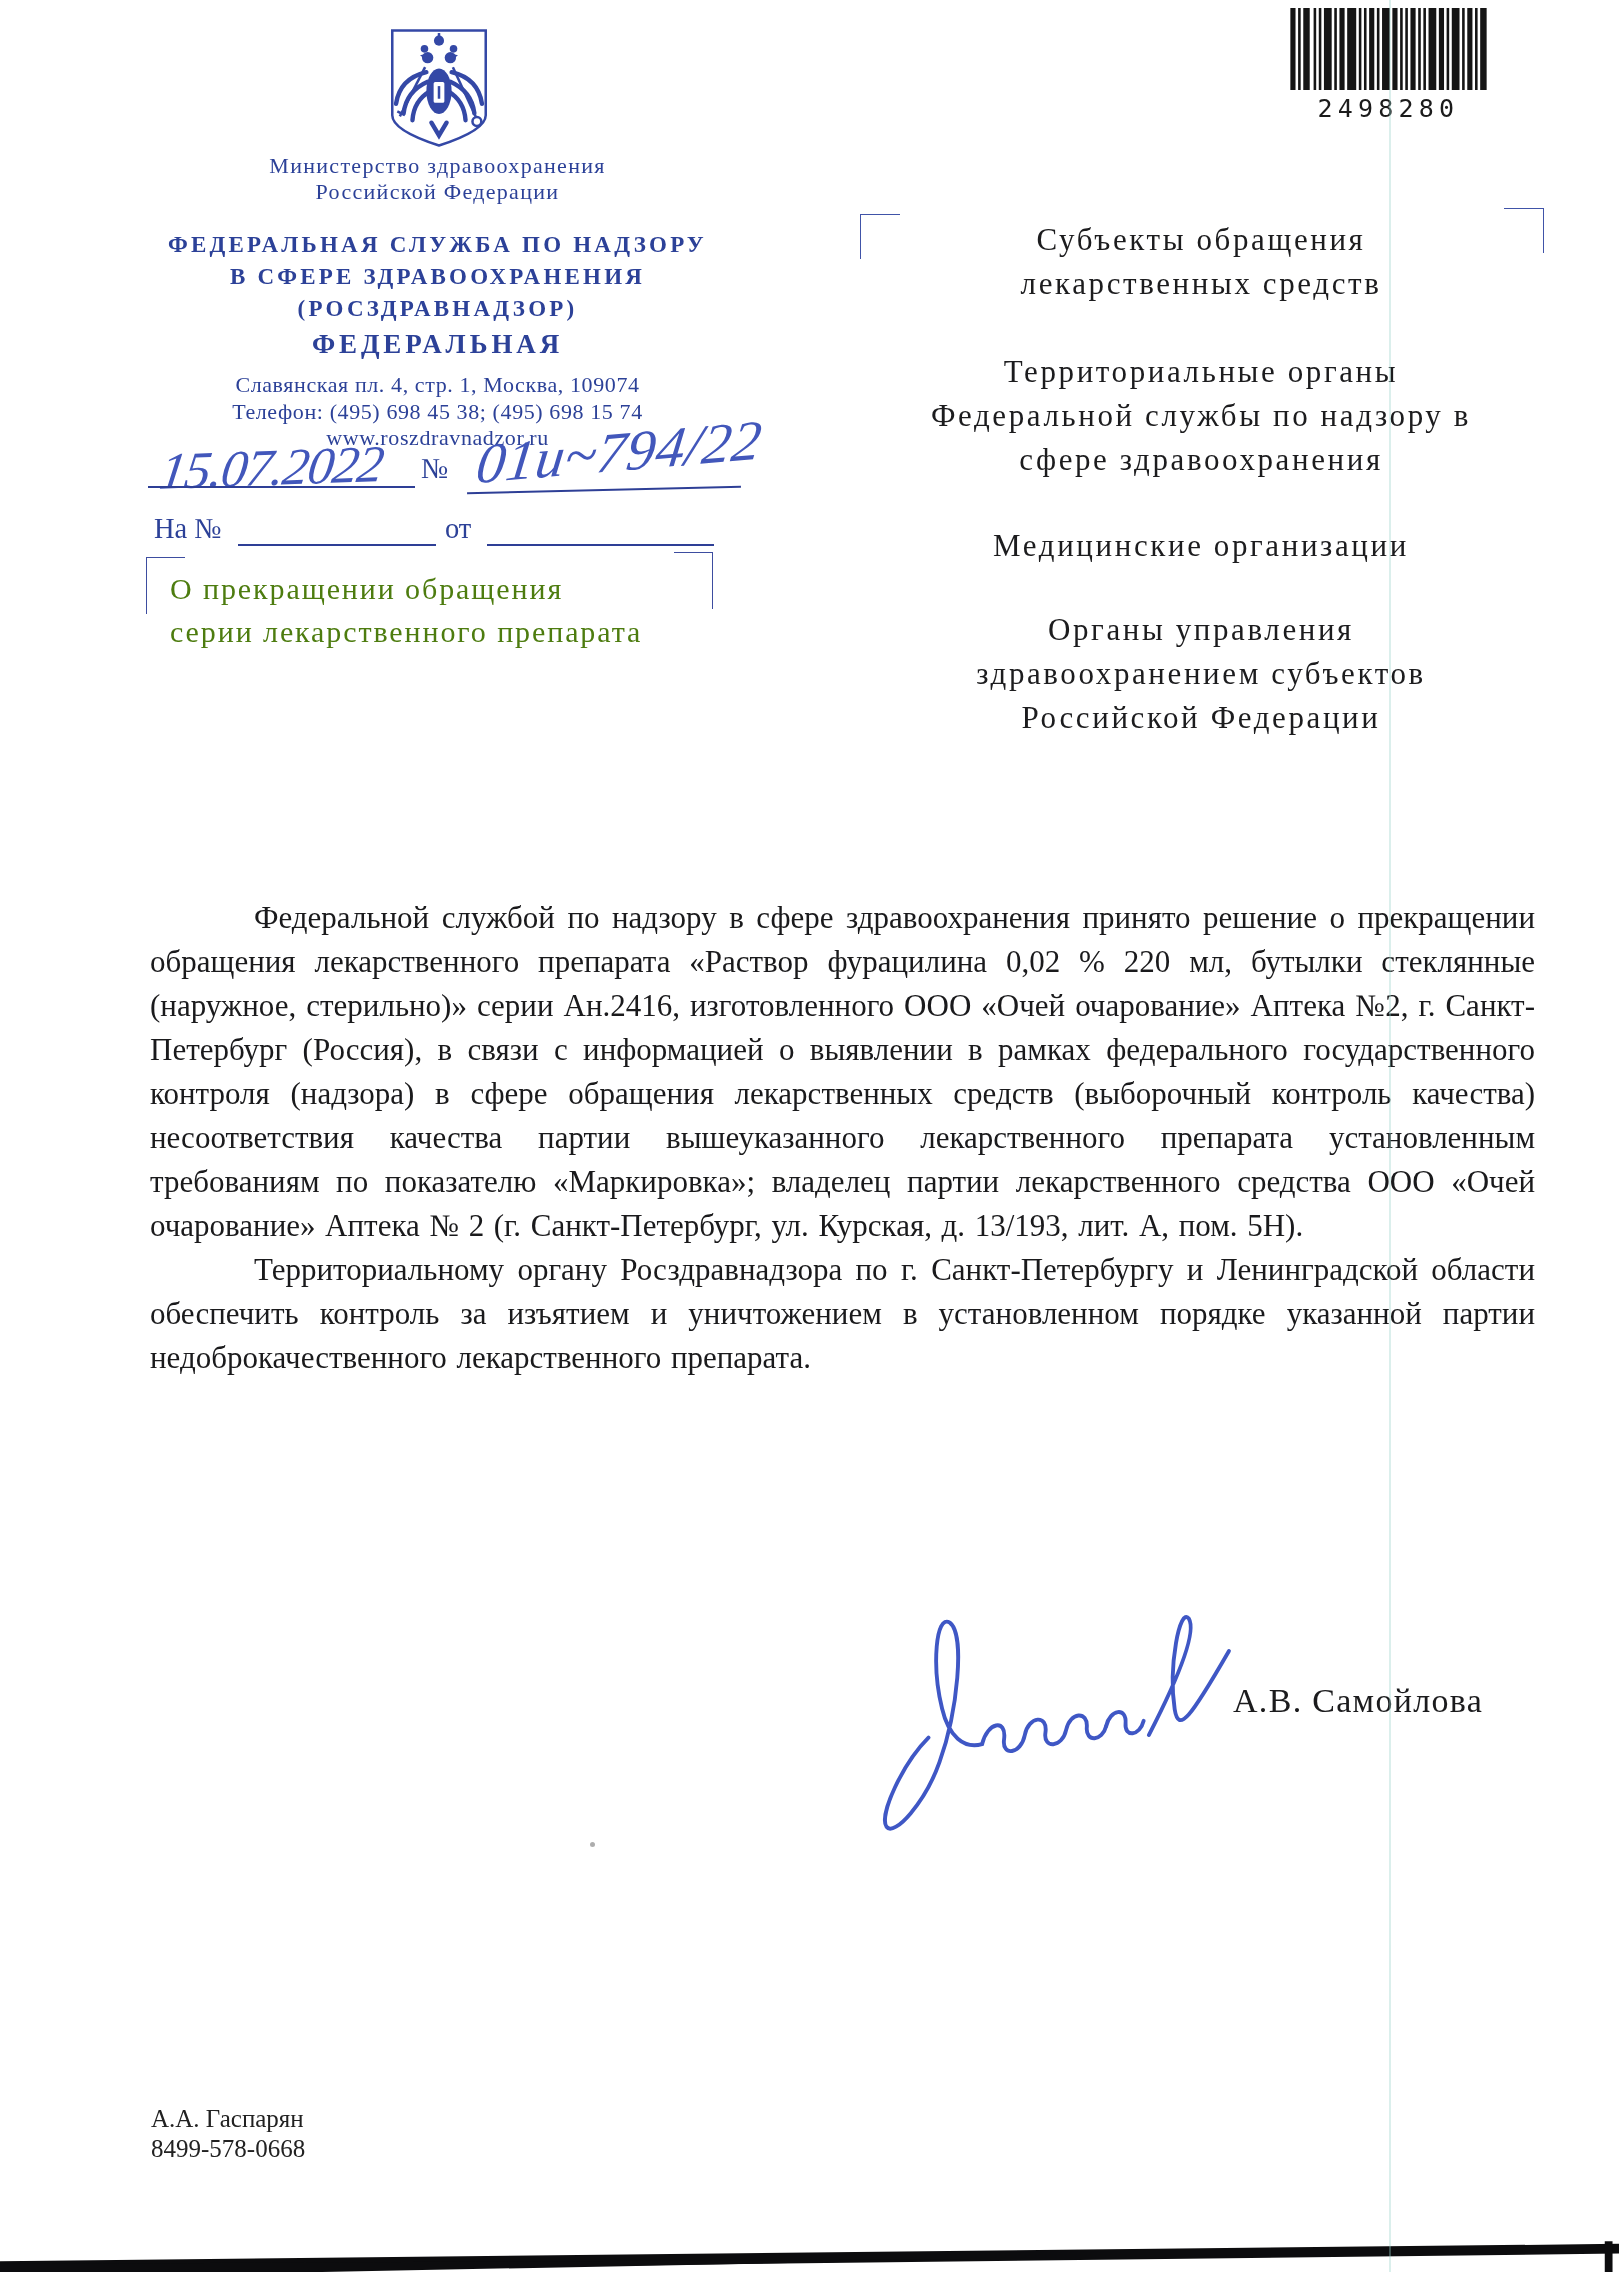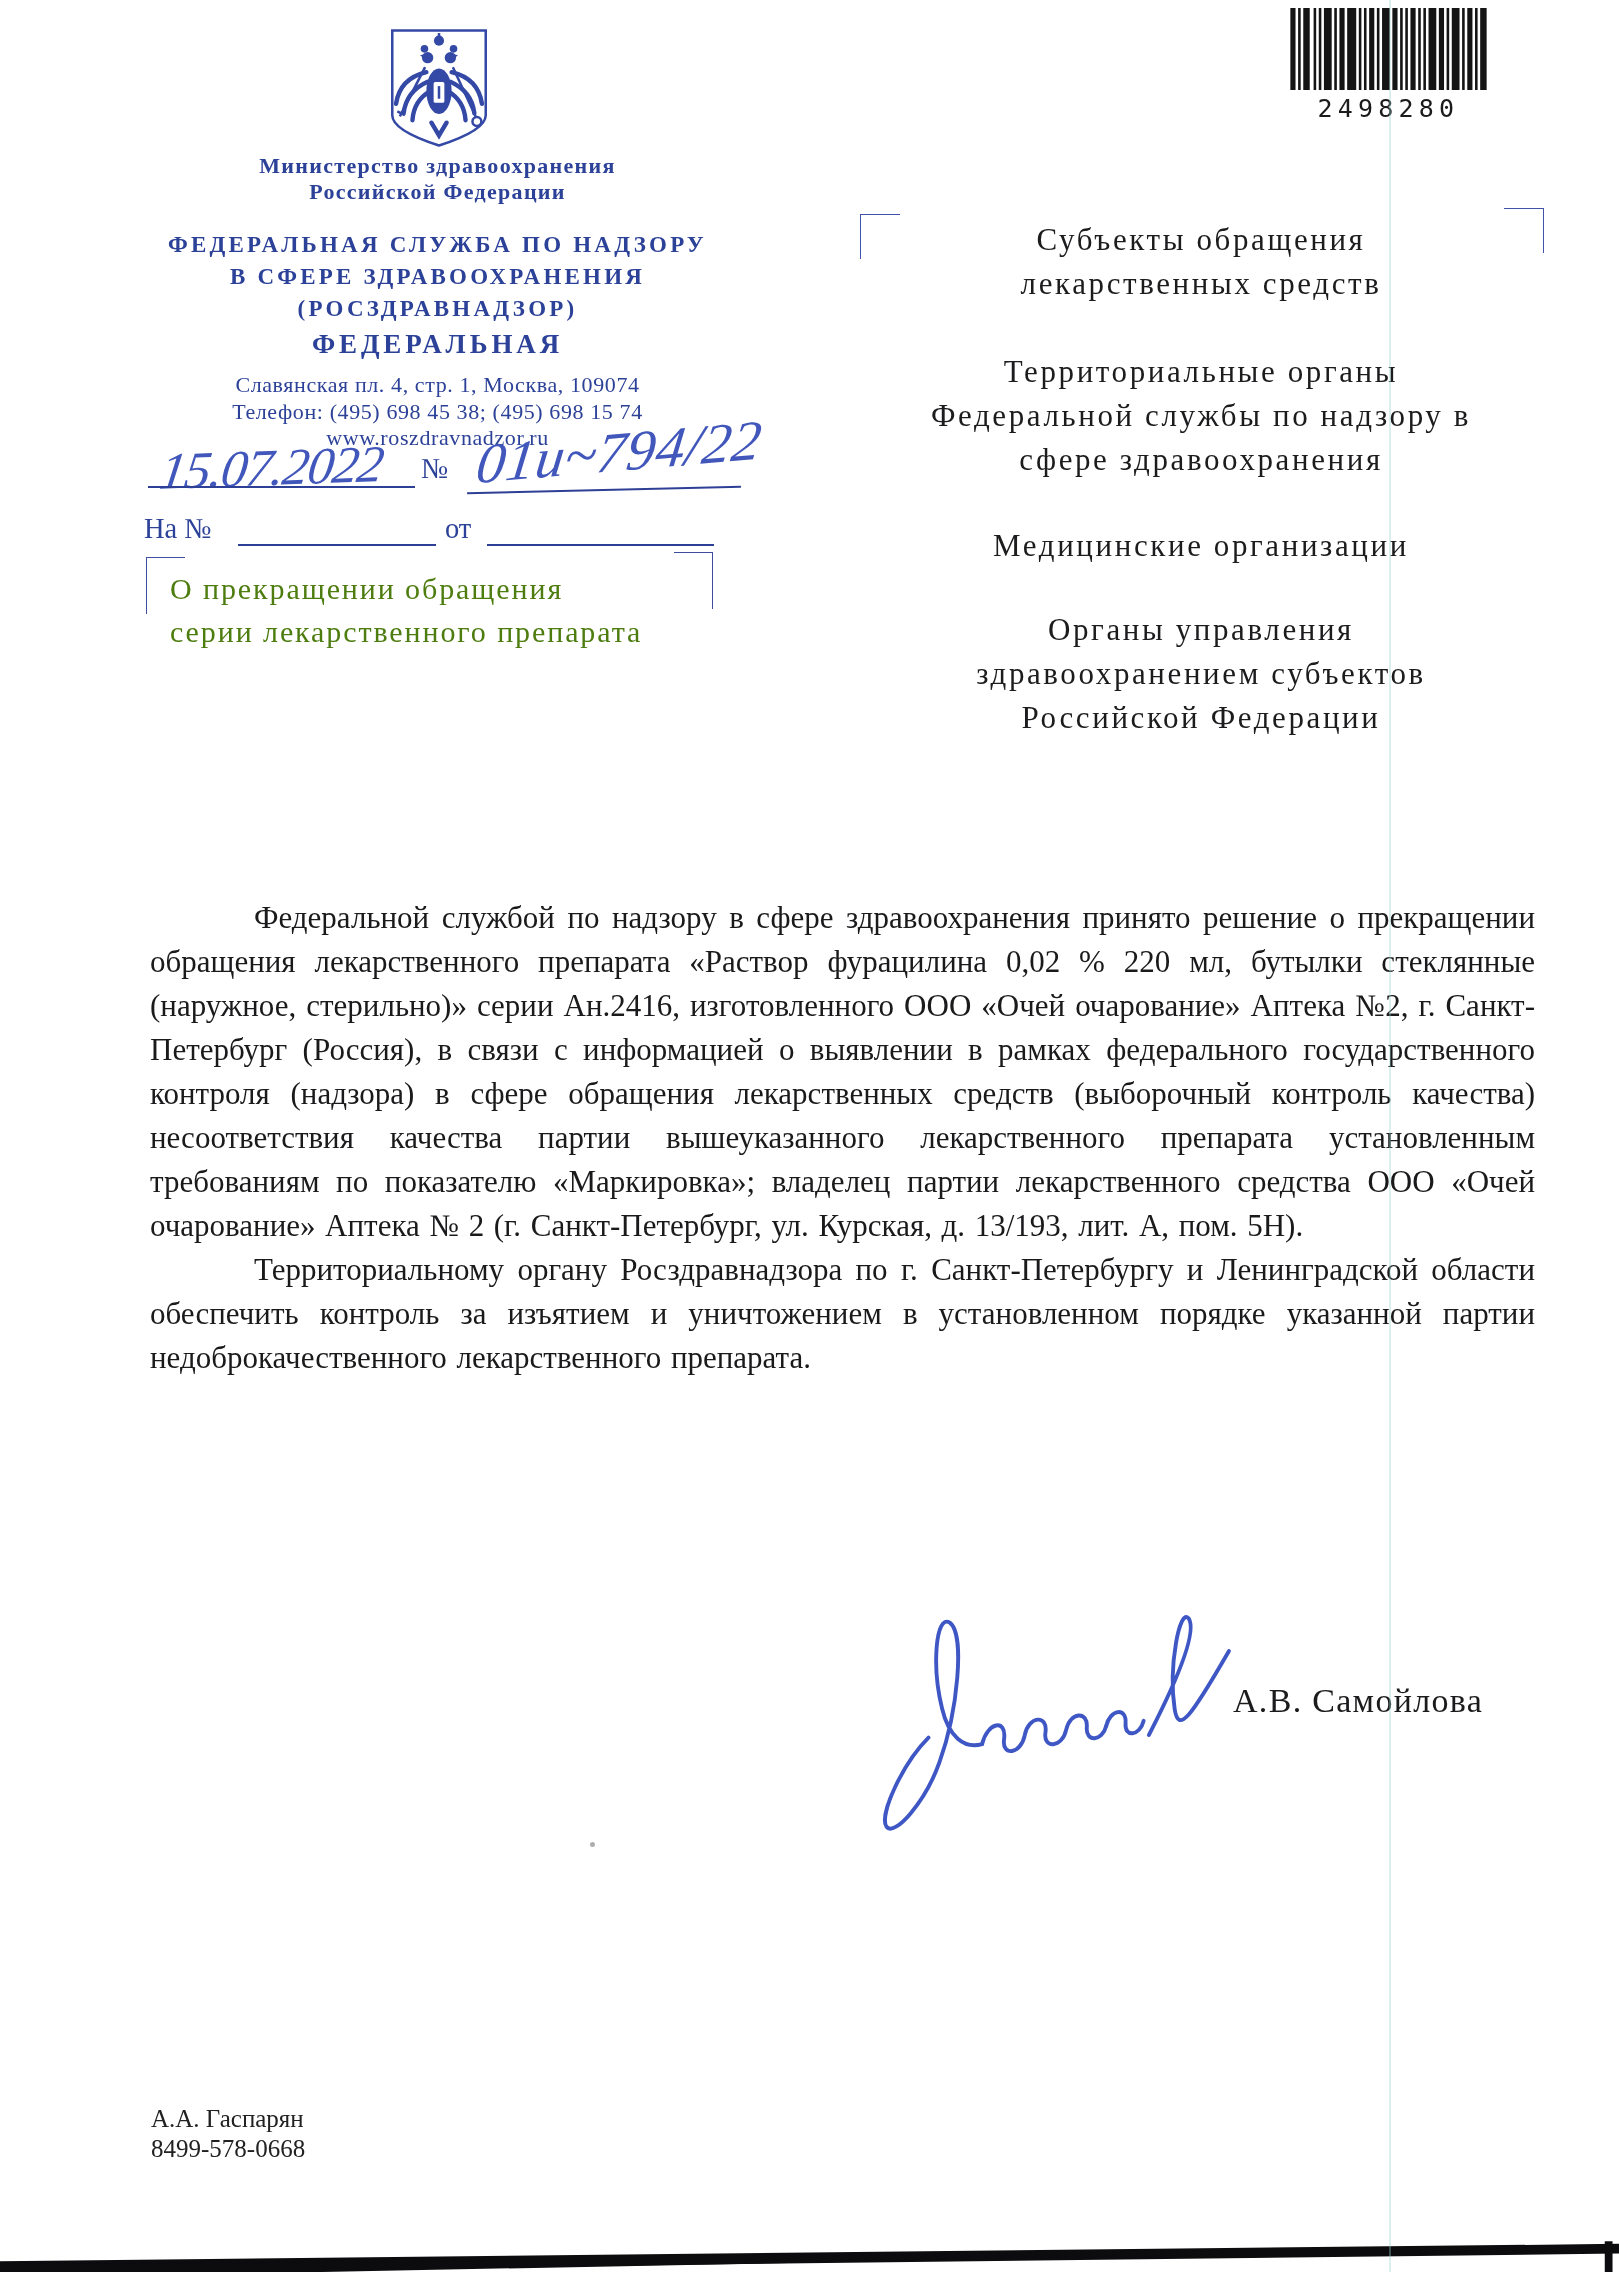--- a/index.html
+++ b/index.html
@@ -7,37 +7,37 @@
     position:relative;
     width:1619px;height:2273px;
     background:#ffffff;
     font-family:"Liberation Serif", serif;
     overflow:hidden;
   }
   .abs{position:absolute;}
   
   .lh-center{left:117px;width:641px;text-align:center;}
   .blue{color:#2c4198;}
-  .ministry{top:153px;font-size:22px;font-weight:bold;line-height:26px;letter-spacing:1.3px;}
+  .ministry{top:153px;font-size:22px;font-weight:normal;line-height:26px;letter-spacing:1.3px;}
   .service{top:229px;font-size:23px;font-weight:bold;line-height:32px;letter-spacing:3.2px;}
   .chief{top:329px;font-size:27px;font-weight:bold;letter-spacing:3.9px;}
   .addr{top:372px;font-size:22px;line-height:26.5px;letter-spacing:0.6px;}
   
   .hw{
     font-style:italic;color:#4257bb;
     white-space:nowrap;
   }
   .hw-date{left:161px;top:438px;font-size:52px;letter-spacing:-1.3px;transform:skewX(-10deg) rotate(-2deg);}
   .hw-num{left:479px;top:419px;font-size:57px;letter-spacing:0.6px;transform:skewX(-12deg) rotate(-5deg);}
   .no-sign{left:421px;top:453px;font-size:28.5px;}
   .uline{height:1.9px;background:#2e3f96;}
   .u1{left:148px;top:486px;width:267px;}
   .u2{left:467px;top:489px;width:274px;transform:rotate(-1.4deg);}
   .reply-row{top:513px;font-size:28.5px;}
-  .lbl-na{left:144px;}
+  .lbl-na{left:154px;}
   .lbl-ot{left:445px;}
   .u3{left:238px;top:544px;width:198px;}
   .u4{left:487px;top:544px;width:227px;}
   
   .subject{left:170px;top:567px;font-size:30px;line-height:43px;letter-spacing:1.9px;color:#4d7c0f;}
   .brk{border:0 solid #3d4da0;}
   .brk-tl{border-top-width:1.9px;border-left-width:1.9px;}
   .brk-tr{border-top-width:1.9px;border-right-width:1.9px;}
   .sub-bl{left:146px;top:557px;width:38px;height:56px;}
   .sub-br{left:674px;top:552px;width:38px;height:56px;}

